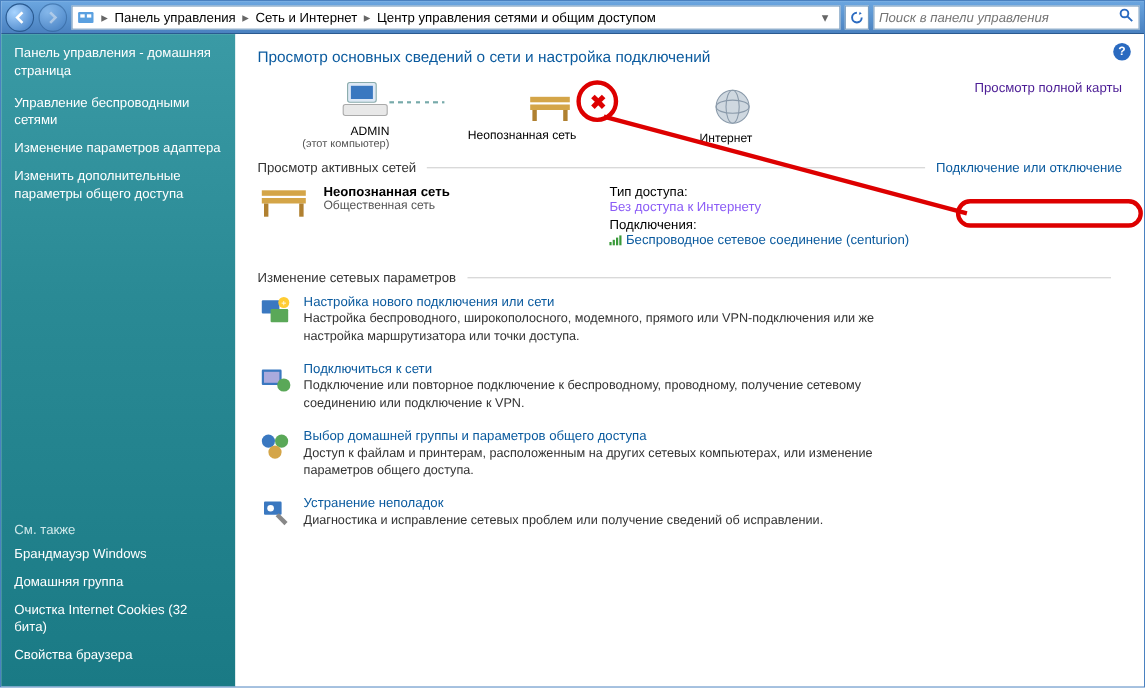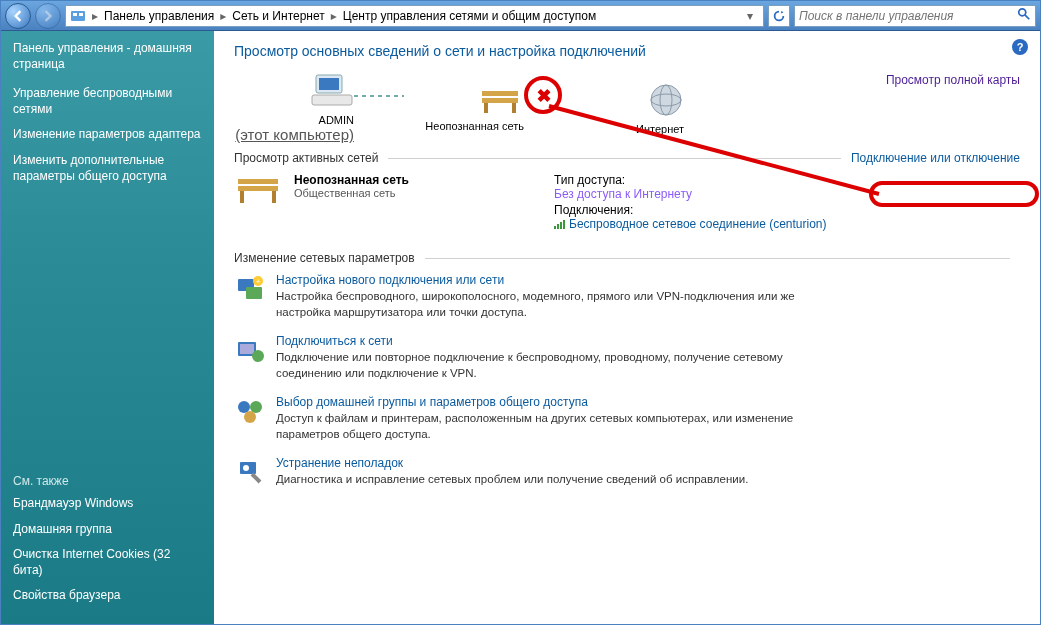--- a/index.html
+++ b/index.html
@@ -31,21 +31,21 @@
   .content { flex: 1; background: #fff; position: relative; padding: 12px 20px 12px 20px; overflow: hidden; }
   .help-icon { position: absolute; top: 8px; right: 12px; width: 16px; height: 16px; border-radius: 50%; background: #2a6ac0; color: #fff; font-size: 11px; font-weight: bold; display: flex; align-items: center; justify-content: center; cursor: pointer; }
   
   h1.section-title { color: #0a5a9e; font-size: 14px; font-weight: normal; margin-bottom: 14px; }
   
   
   .netmap { display: flex; align-items: flex-start; gap: 0; margin-bottom: 8px; position: relative; }
   .netmap-items { display: flex; align-items: center; }
   .device { width: 120px; text-align: right; }
   .device .label { font-size: 11px; margin-top: 2px; }
-  .device .sublabel { font-size: 15px; color: #555; text-decoration: underline; }
+  .device .sublabel { font-size: 10px; color: #555; }
   .conn-line { width: 50px; height: 2px; background: repeating-linear-gradient(to right,#7aa 0,#7aa 4px,transparent 4px,transparent 8px); margin: 0 0 24px 0; align-self: center; }
   .conn-box { position: relative; width: 40px; display: flex; justify-content: center; margin-bottom: 24px; align-self: center; }
   .x-mark { width: 18px; height: 18px; color: #d00; font-weight: bold; font-size: 18px; display: flex; align-items: center; justify-content: center; }
   .red-circle { position: absolute; width: 38px; height: 38px; border: 4px solid #d00; border-radius: 50%; top: -11px; left: 0; pointer-events: none; }
   .maplink { margin-left: auto; color: #4c1d95; cursor: pointer; font-size: 12px; }
   
   
   .red-line { position: absolute; pointer-events: none; }
   
   

